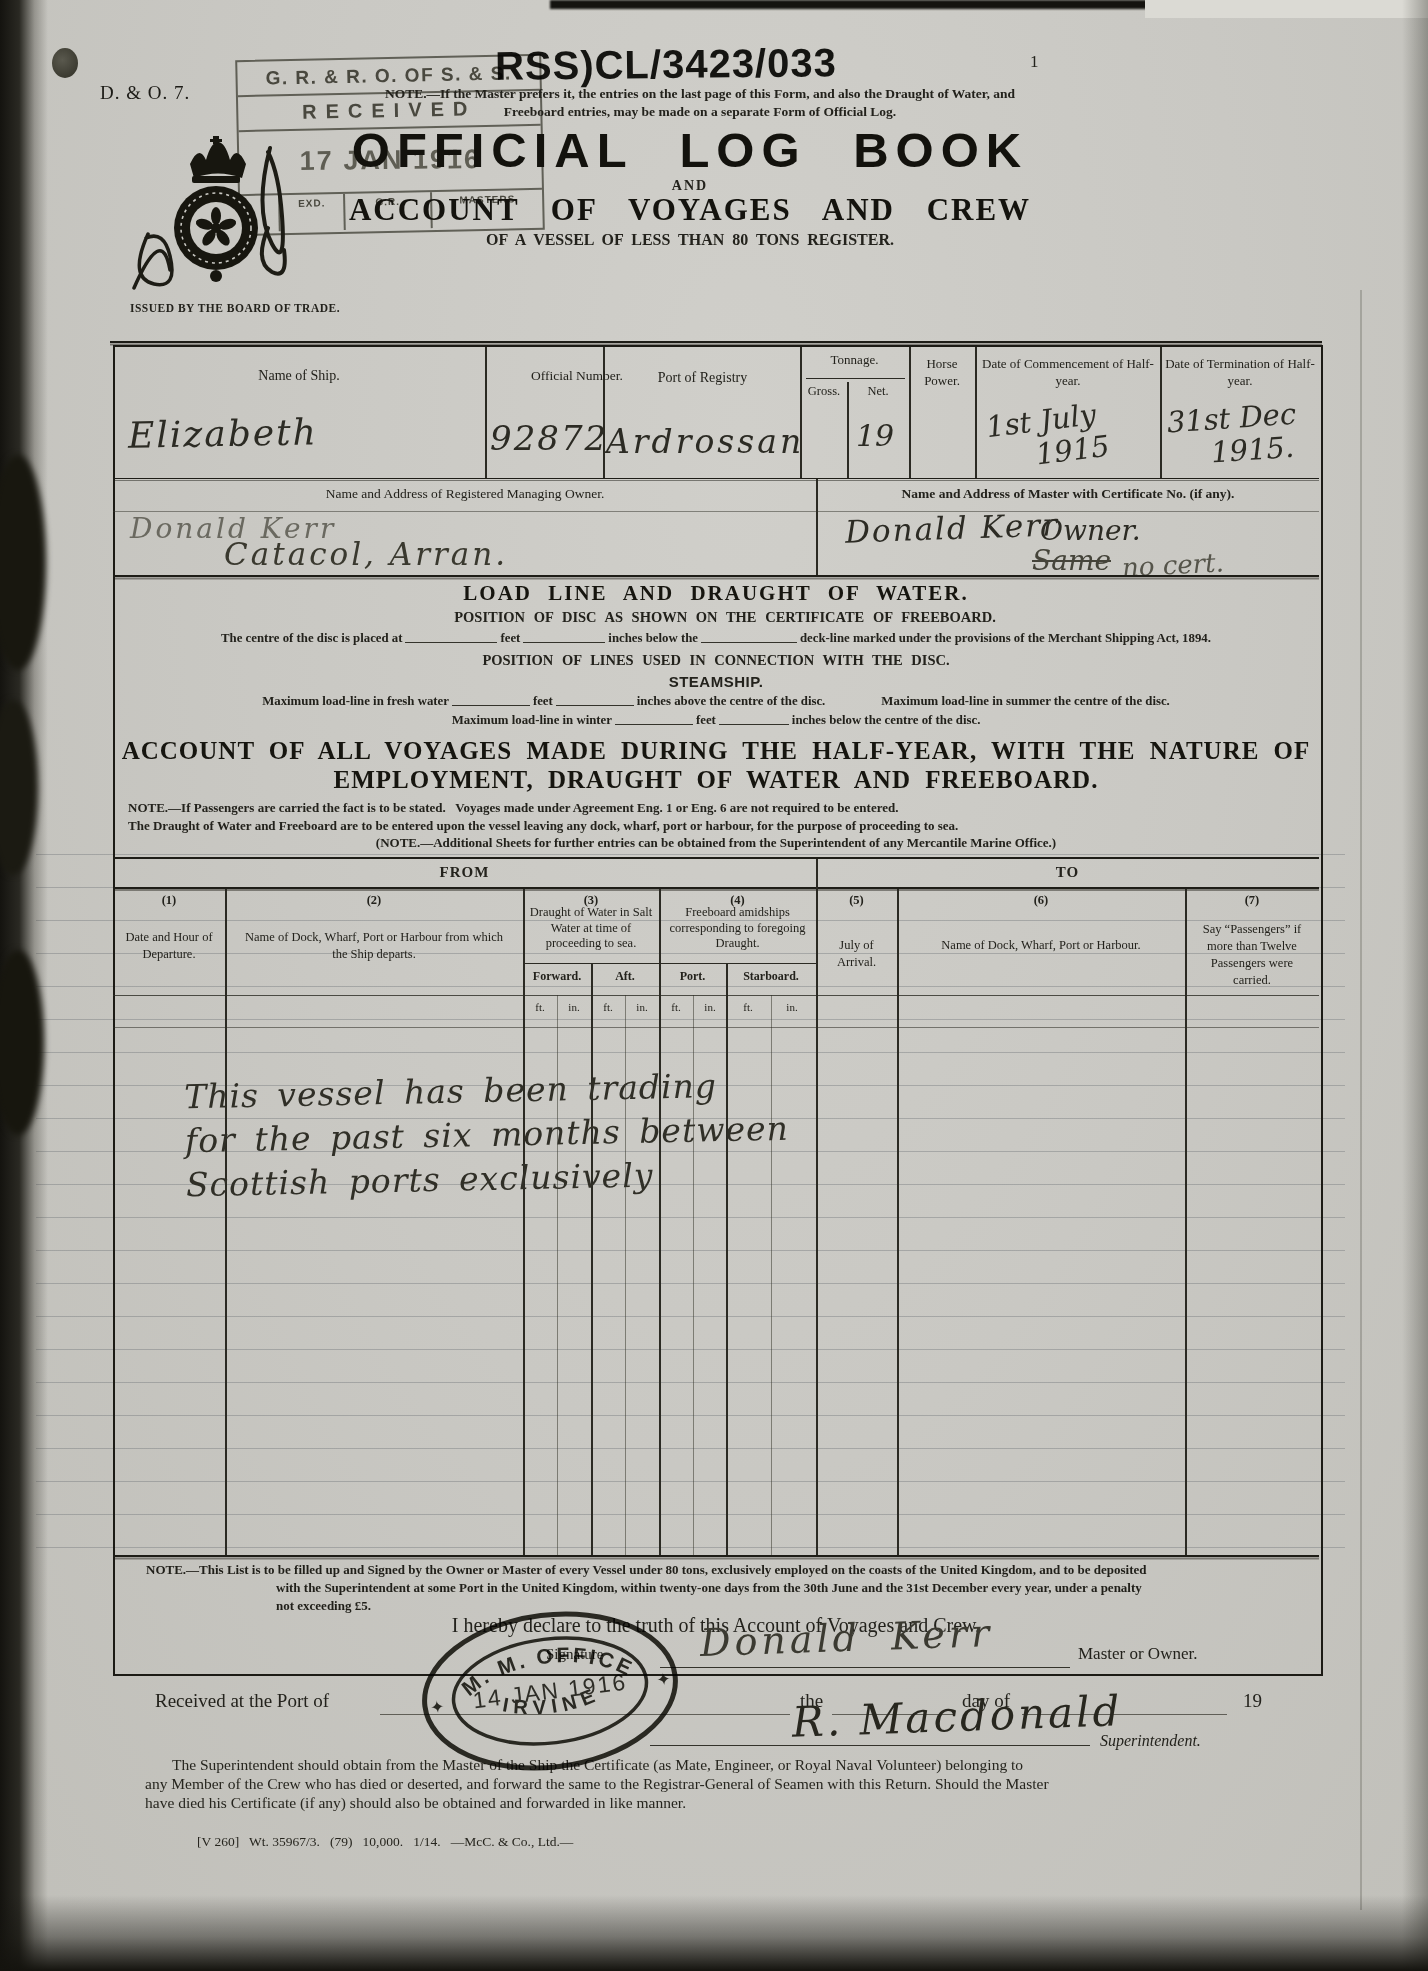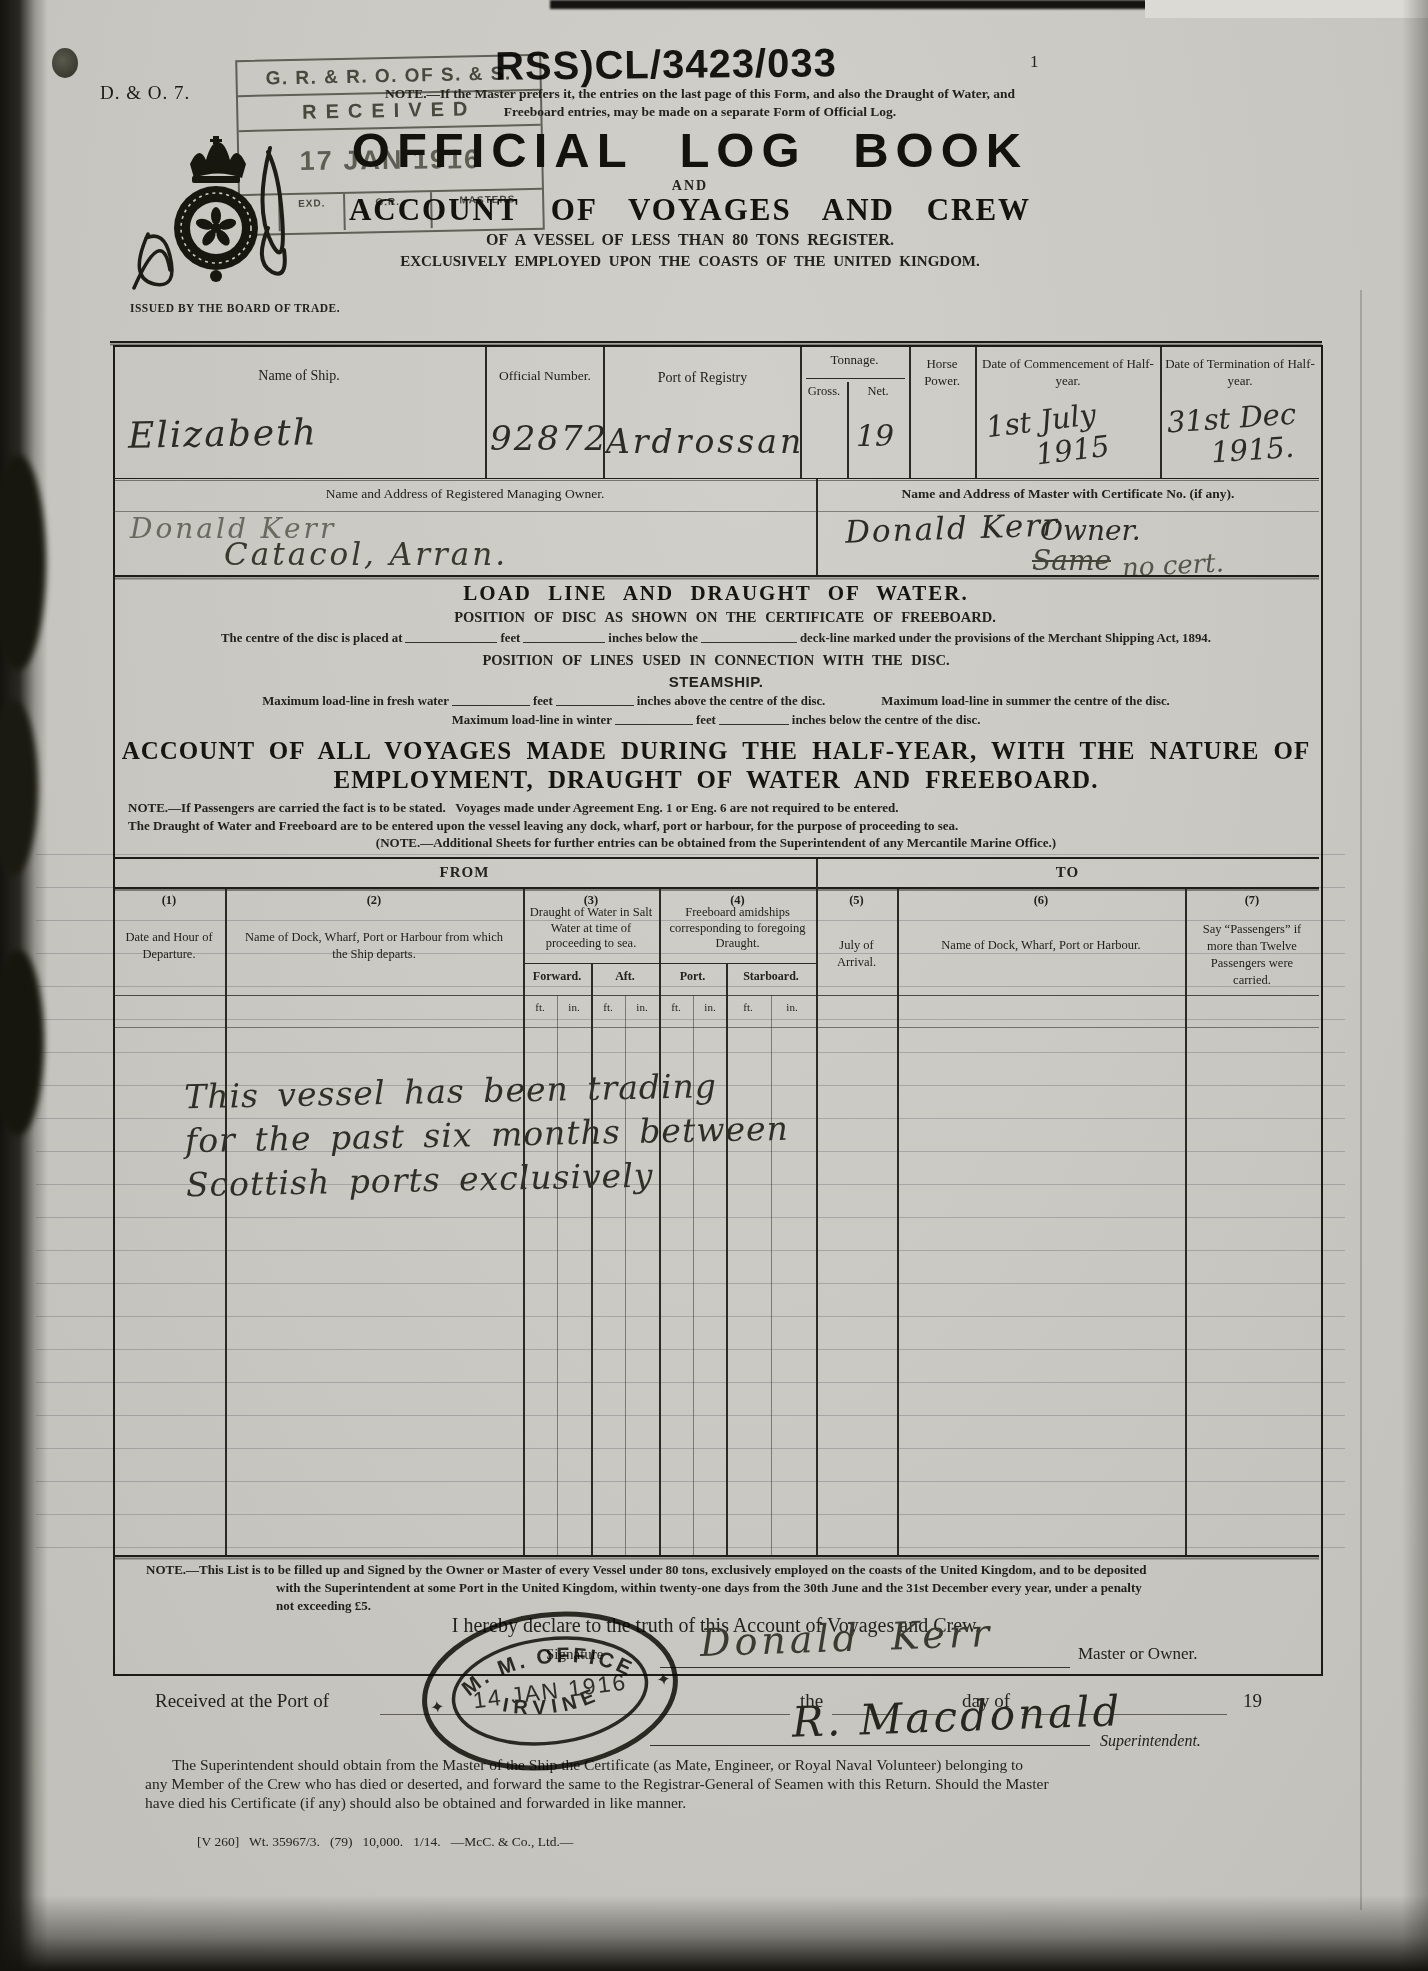--- a/index.html
+++ b/index.html
@@ -88,35 +88,34 @@
 
   <div class="abs ser b" style="left:130px;top:302px;font-size:11.5px;letter-spacing:.5px;">ISSUED BY THE BOARD OF TRADE.</div>
 
   <div class="abs ser b c" style="left:360px;top:86px;width:680px;font-size:13.5px;">NOTE.—If the Master prefers it, the entries on the last page of this Form, and also the Draught of Water, and</div>
   <div class="abs ser b c" style="left:360px;top:104px;width:680px;font-size:13.5px;">Freeboard entries, may be made on a separate Form of Official Log.</div>
 
   <div class="abs sans b c" style="left:120px;top:122px;width:1140px;font-size:49px;letter-spacing:7px;word-spacing:26px;color:#13120d;">OFFICIAL LOG BOOK</div>
   <div class="abs ser b c" style="left:120px;top:178px;width:1140px;font-size:14px;letter-spacing:2px;">AND</div>
   <div class="abs ser b c" style="left:120px;top:192px;width:1140px;font-size:31px;letter-spacing:2px;word-spacing:22px;color:#14130e;">ACCOUNT OF VOYAGES AND CREW</div>
   <div class="abs ser b c" style="left:120px;top:231px;width:1140px;font-size:16px;word-spacing:4px;">OF A VESSEL OF LESS THAN 80 TONS REGISTER.</div>
-  <div class="abs ser b c" style="left:120px;top:253px;width:1140px;font-size:15px;word-spacing:4px;">EXCLUSIVELY EMPLOYED UPON THE COASTS OF THE UNITED KINGDOM.</div>
 
   <div class="abs" style="left:113px;top:345px;width:1206px;height:1327px;border:2.5px solid #1c1b15;"></div>
   <div class="rule" style="left:110px;top:341px;width:1212px;"></div>
 
   <div class="vl" style="left:485px;top:347px;height:131px;"></div>
   <div class="vl" style="left:603px;top:347px;height:131px;"></div>
   <div class="vl" style="left:800px;top:347px;height:131px;"></div>
   <div class="vl" style="left:847px;top:382px;height:96px;"></div>
   <div class="vl" style="left:909px;top:347px;height:131px;"></div>
   <div class="vl" style="left:975px;top:347px;height:131px;"></div>
   <div class="vl" style="left:1160px;top:347px;height:131px;"></div>
 
   <div class="abs ser c" style="left:113px;top:368px;width:372px;font-size:14px;">Name of Ship.</div>
-  <div class="abs ser c" style="left:487px;top:368px;width:116px;font-size:13.5px;">Official Number.</div>
+  <div class="abs ser c" style="left:487px;top:368px;width:116px;font-size:13.5px;padding-left:32px;">Official Number.</div>
   <div class="abs ser c" style="left:605px;top:370px;width:195px;font-size:14px;">Port of Registry</div>
   <div class="abs ser c" style="left:802px;top:352px;width:105px;font-size:13px;">Tonnage.</div>
   <div class="hl" style="left:806px;top:378px;width:99px;"></div>
   <div class="abs ser c" style="left:801px;top:384px;width:46px;font-size:12.5px;">Gross.</div>
   <div class="abs ser c" style="left:849px;top:384px;width:58px;font-size:12.5px;">Net.</div>
   <div class="abs ser c" style="left:909px;top:356px;width:66px;font-size:13px;line-height:1.3;">Horse Power.</div>
   <div class="abs ser c" style="left:980px;top:356px;width:176px;font-size:13px;line-height:1.3;">Date of Commencement of Half-year.</div>
   <div class="abs ser c" style="left:1164px;top:356px;width:152px;font-size:13px;line-height:1.3;">Date of Termination of Half-year.</div>
 
   <div class="abs hw" style="left:128px;top:413px;font-size:36px;letter-spacing:2px;transform:rotate(-1deg);">Elizabeth</div>

